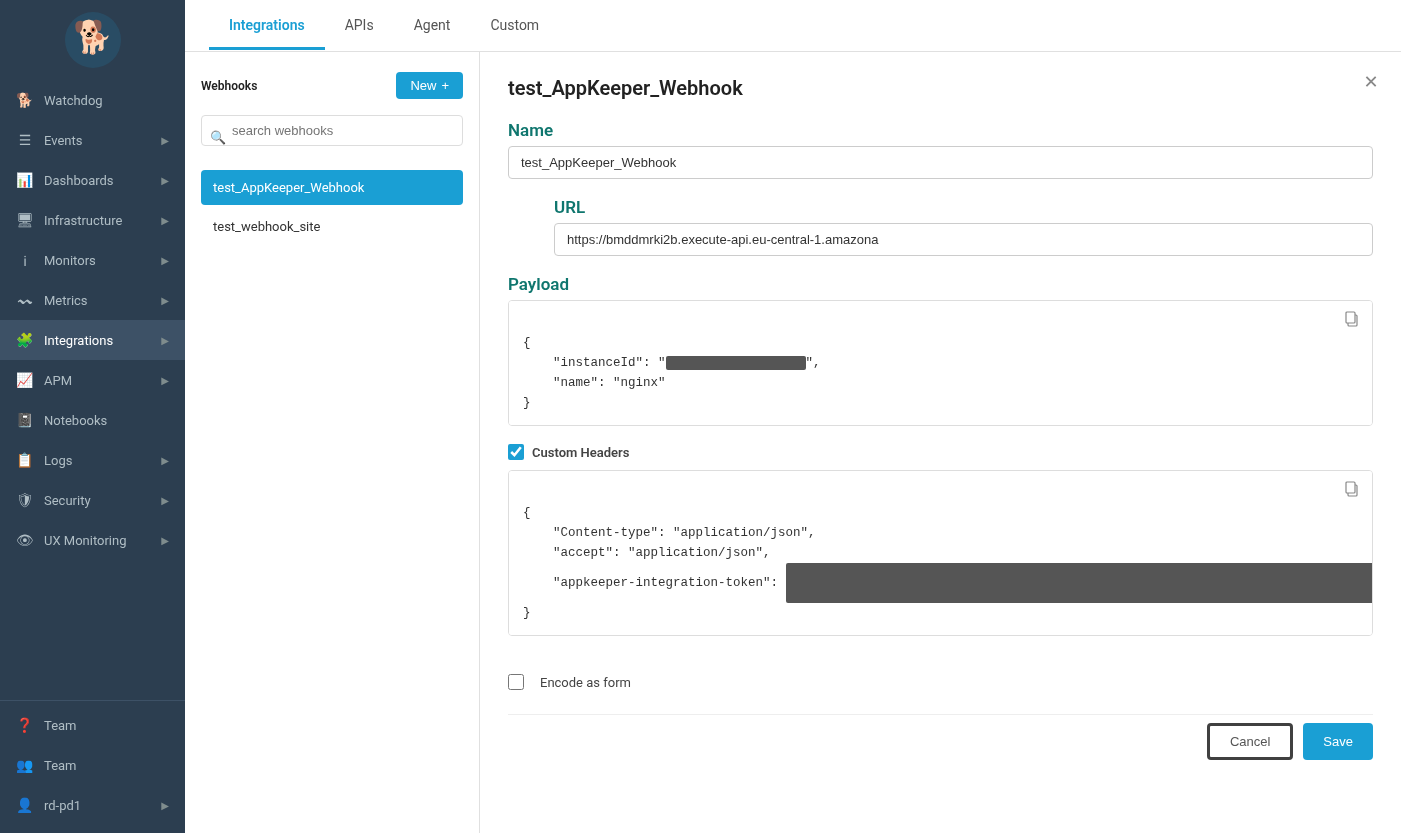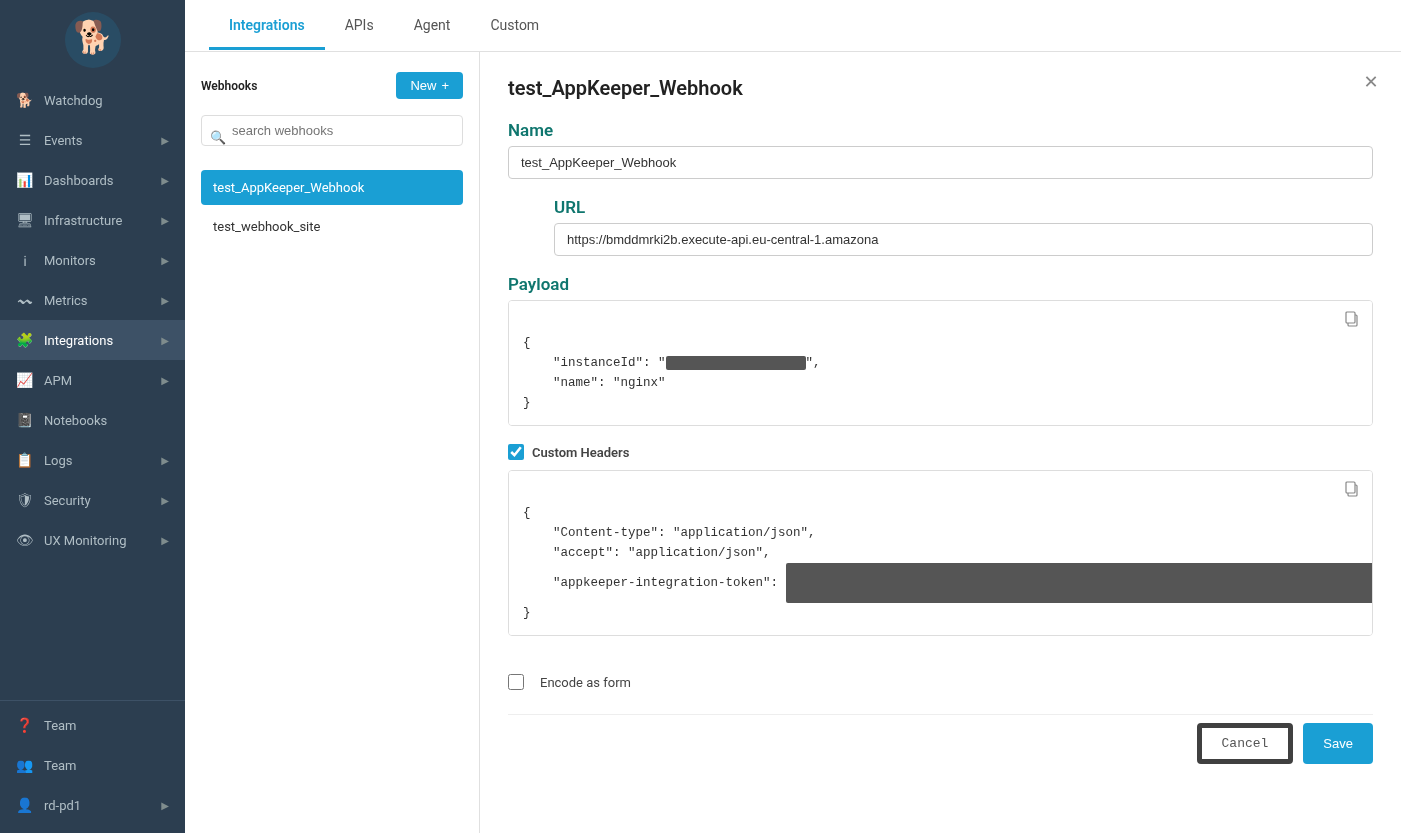--- a/index.html
+++ b/index.html
@@ -357,27 +357,26 @@
     .form-actions {
       display: flex;
       justify-content: flex-end;
       gap: 10px;
       padding-top: 8px;
       border-top: 1px solid #eee;
       margin-top: 8px;
     }
     .cancel-btn {
       background: #fff;
-      border: 5px solid #404040;
+      border: 3px solid #404040;
       border-radius: 4px;
       padding: 8px 20px;
       font-size: 13px;
       cursor: pointer;
       color: #555;
-      font-family: Liberation Mono, monospace;
     }
     .save-btn {
       background: #1a9fd4;
       color: #fff;
       border: none;
       border-radius: 4px;
       padding: 8px 20px;
       font-size: 13px;
       cursor: pointer;
     }

